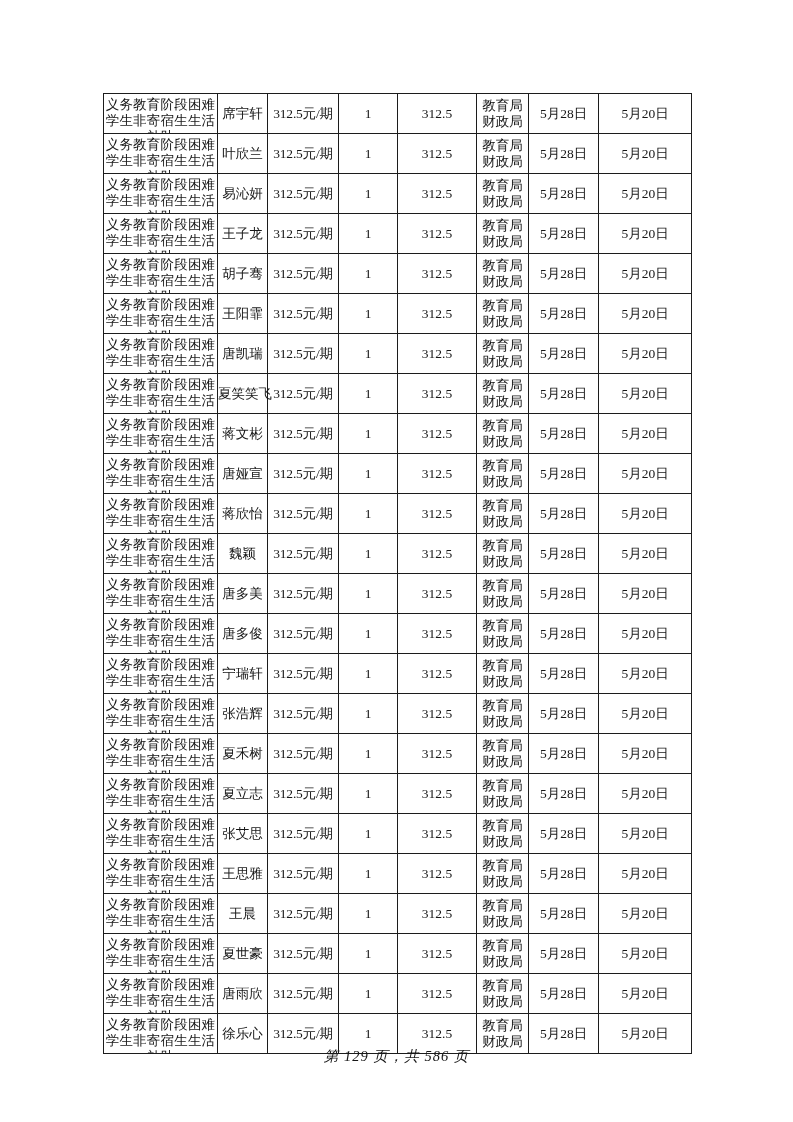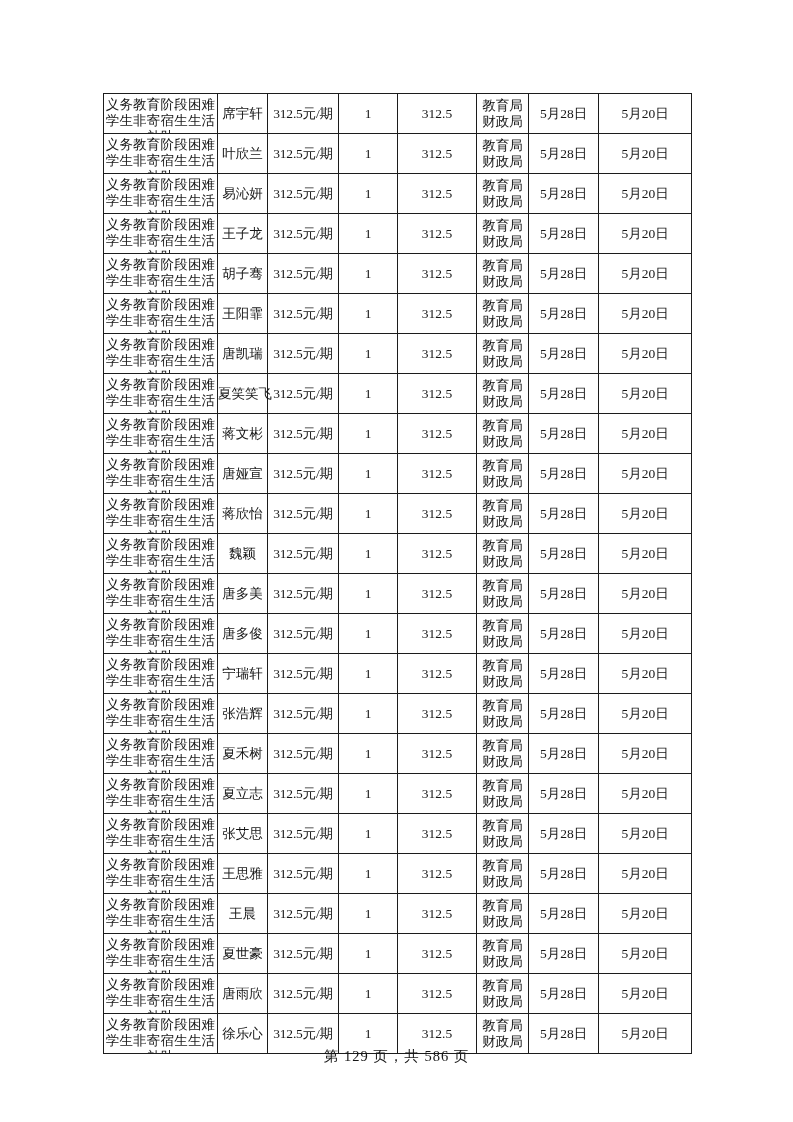--- a/index.html
+++ b/index.html
@@ -43,20 +43,21 @@
   td.std-cell{white-space:nowrap;letter-spacing:-0.2px}
 
   .footer{
     position:absolute;
     left:0;top:1047px;
     width:793px;
     text-align:center;
     font-size:14.5px;
     color:#161616;
     letter-spacing:1px;
+    font-style:italic;
   }
 </style>
 </head>
 <body>
 
 <div class="sheet">
 
   <table class="grid">
     <colgroup>
       <col style="width:114px">

